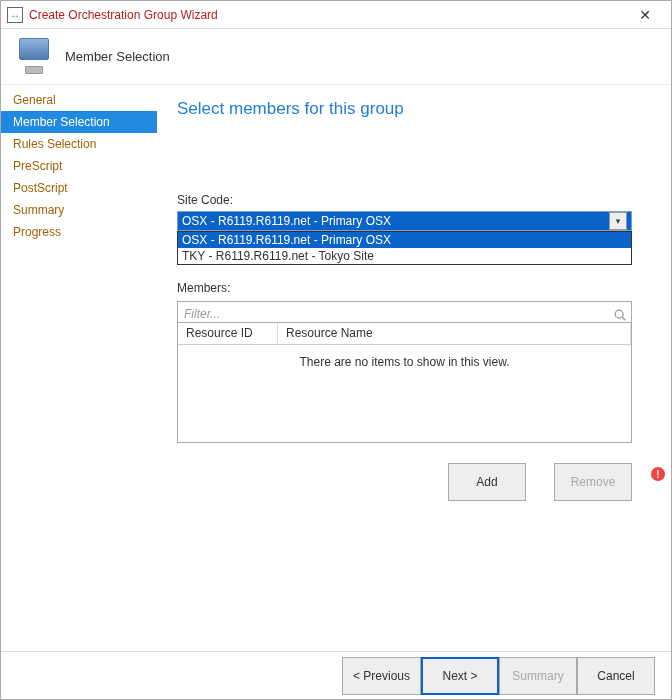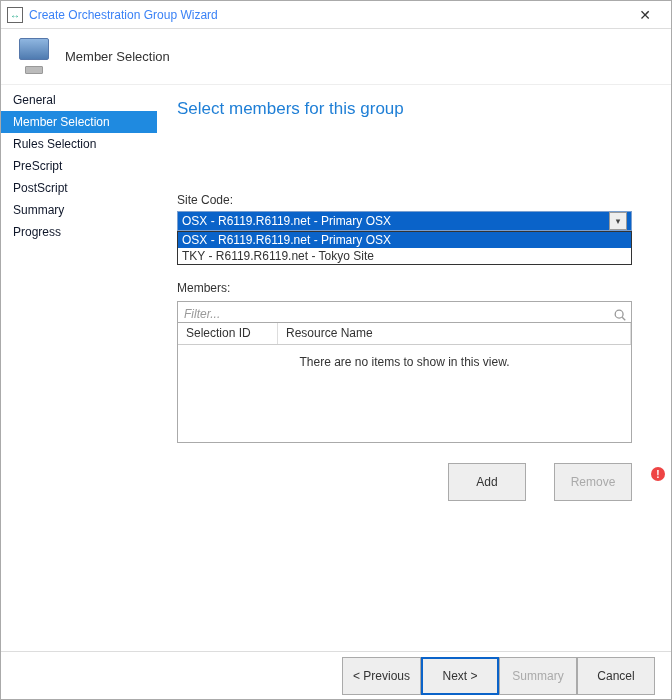--- a/index.html
+++ b/index.html
@@ -24,21 +24,21 @@
     padding: 0 6px;
     background: #fff;
   }
   .titlebar .app-icon {
     width: 16px; height: 16px;
     border: 1px solid #666;
     display: flex; align-items: center; justify-content: center;
     font-size: 10px; color: #2a8;
     margin-right: 6px;
   }
-  .titlebar .title { flex: 1; color: #3b82f6; font-size: 12px; }
+  .titlebar .title { flex: 1; color: #b91c1c; font-size: 12px; }
   .titlebar .close {
     width: 40px; height: 28px;
     display: flex; align-items: center; justify-content: center;
     font-size: 14px; color: #333;
     cursor: pointer;
   }
   
   .headerstrip {
     height: 56px;
     display: flex;
@@ -72,21 +72,21 @@
     height: calc(100% - 28px - 56px - 48px);
   }
   .sidebar {
     width: 156px;
     border-right: none;
     padding-top: 4px;
   }
   .sidebar .item {
     padding: 4px 12px;
     cursor: pointer;
-    color: #0f172a;
+    color: #a16207;
   }
   .sidebar .item.active {
     background: #1f8ae0;
     color: #fff;
   }
   .content {
     flex: 1;
     padding: 14px 28px 14px 20px;
     position: relative;
   }
@@ -294,21 +294,21 @@
     <div class="label members-label">Members:</div>
     <div class="filterbox">
       <input type="text" placeholder="Filter..." style="">
       <svg class="mag" viewBox="0 0 16 16" fill="none" stroke="#999" stroke-width="1.5">
         <circle cx="7" cy="7" r="4.5"></circle>
           <line x1="10.5" y1="10.5" x2="14" y2="14"></line>
       </svg>
     </div>
     <div class="table">
       <div class="thead">
-        <div class="th c1">Selection ID</div>
+        <div class="th c1">Resource ID</div>
         <div class="th c2">Resource Name</div>
       </div>
       <div class="empty-msg">There are no items to show in this view.</div>
     </div>
 
     <div class="error-icon">
       <span>!</span>
     </div>
 
     <div class="member-buttons">

